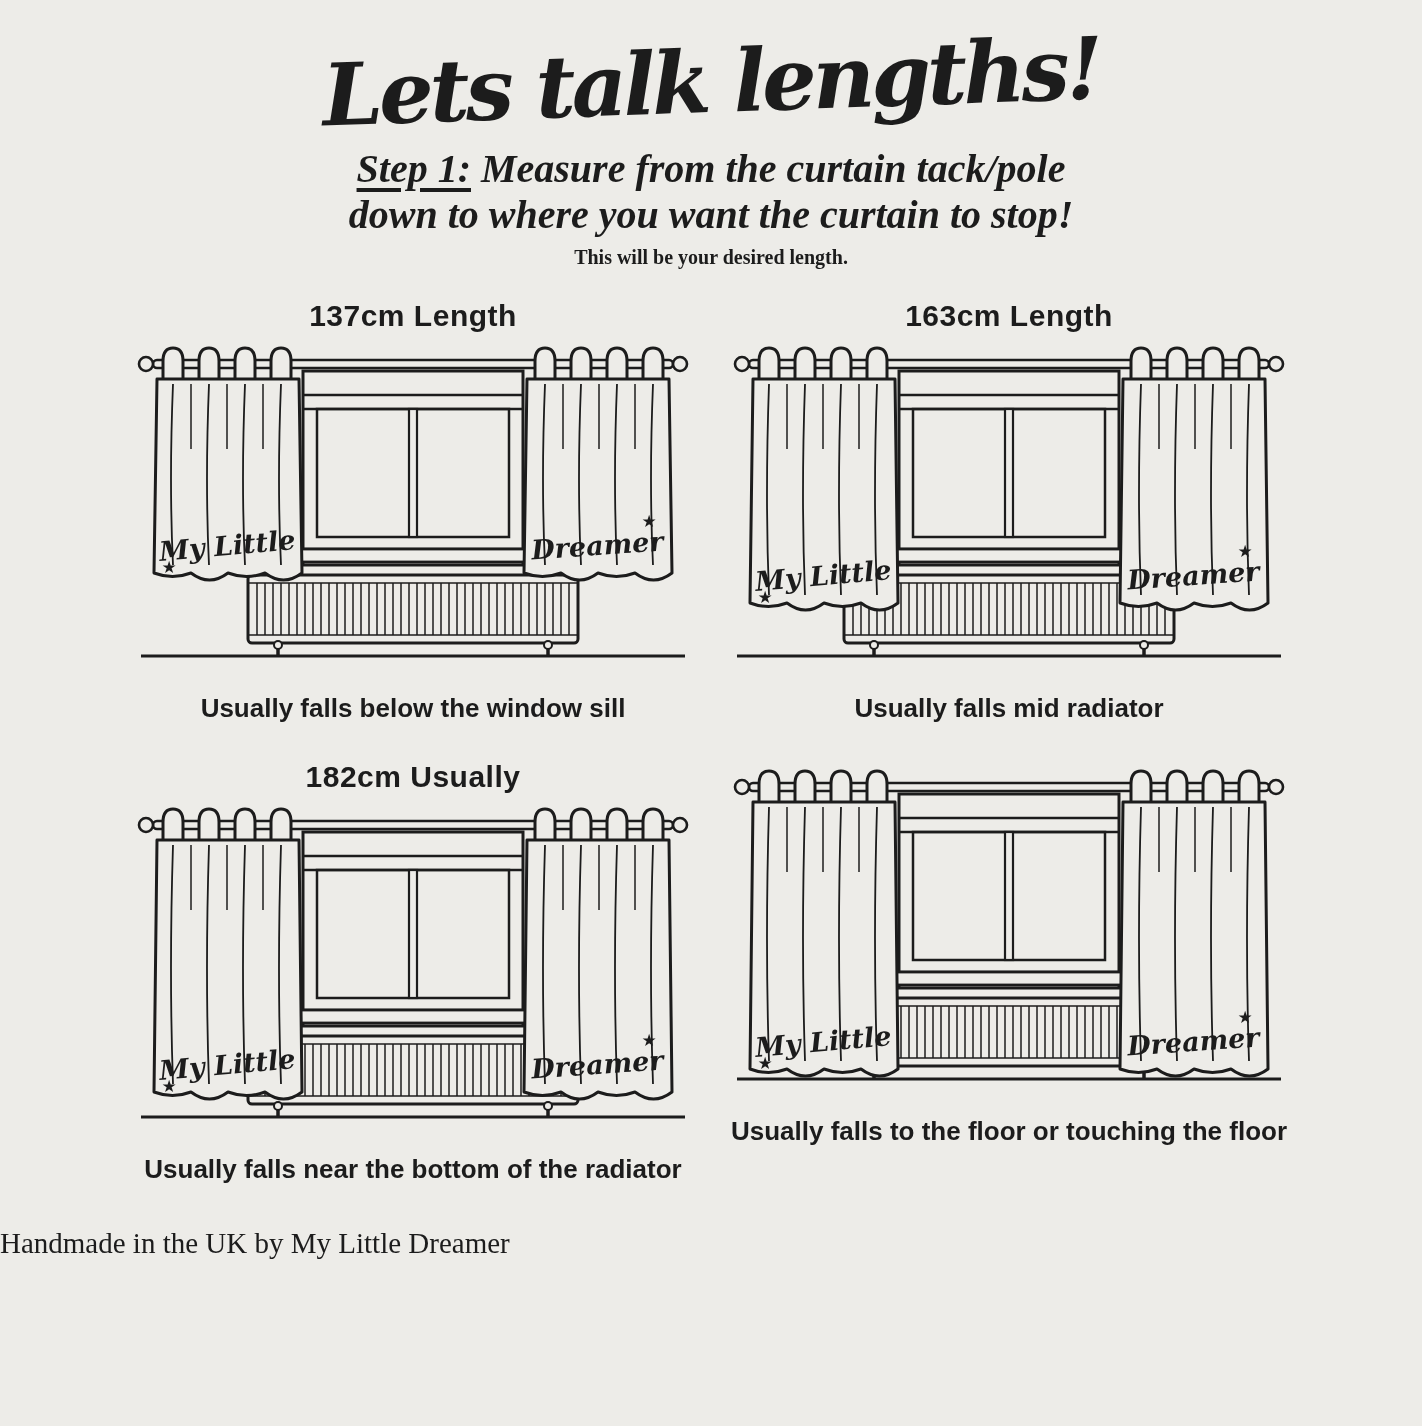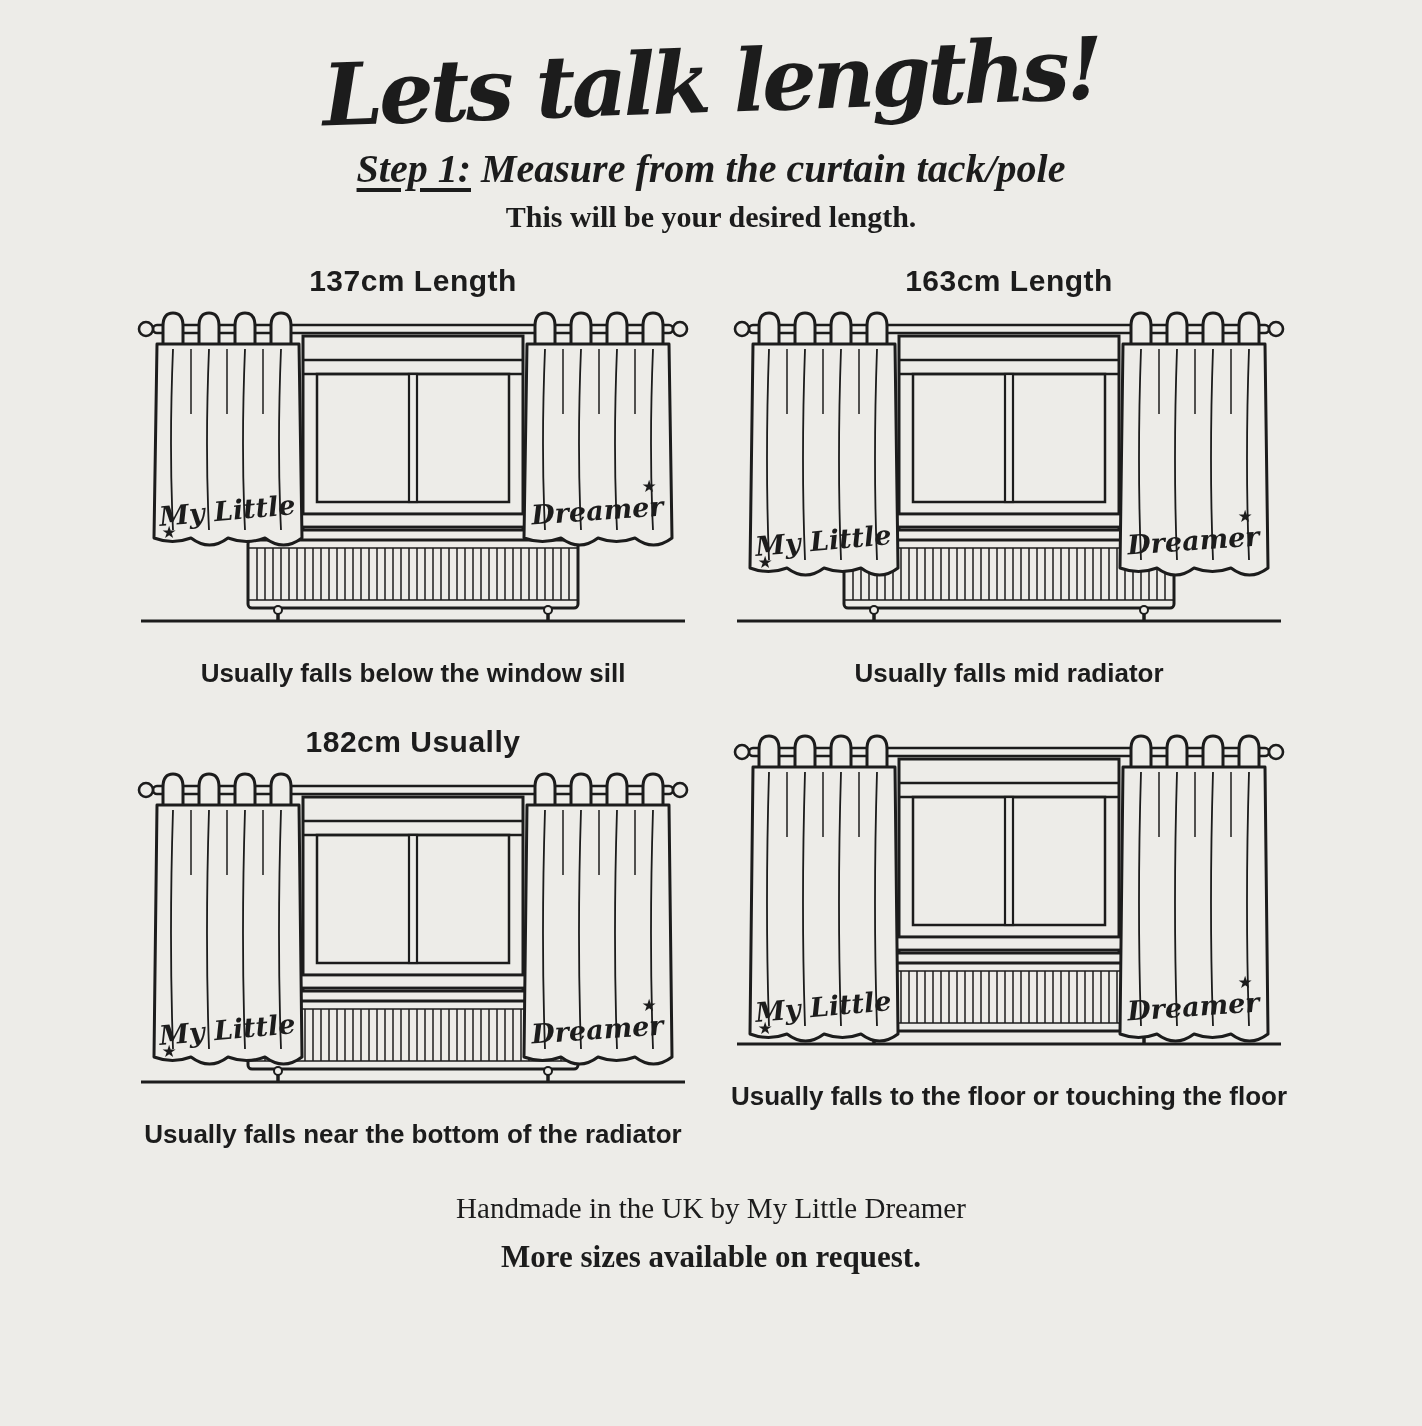--- a/index.html
+++ b/index.html
@@ -29,21 +29,21 @@
     font-style:italic;
   }
   .step .underlined{
     text-decoration:underline;
     text-decoration-thickness:4px;
     text-underline-offset:6px;
   }
   .subtitle{
     text-align:center;
     font-family:"Liberation Serif", serif;
-    font-weight:700;font-size:30px;margin-top:8px;
+    font-weight:700;font-size:20px;margin-top:8px;
   }
   
   .grid{
     margin-top:30px;
     display:grid;grid-template-columns:560px 560px;
     column-gap:130px;row-gap:48px;justify-content:center;gap:36px;
   }
   figure{margin:0;}
   .diagram-title{
     text-align:center;font-weight:700;font-size:30px;
@@ -54,37 +54,38 @@
     margin-top:24px;
   }
   .art svg{display:block;}
   .brand{
     font-family:"DejaVu Serif", cursive;
     font-style:italic;font-weight:600;
     font-size:27px;fill:var(--ink);
   }
   .star{font-size:17px;fill:var(--ink);}
   
-  .footer{margin-top:42px;text-align:center;font-family:"Liberation Serif", serif;}
+  .footer{margin-top:42px;text-align:left;font-family:"Liberation Serif", serif;}
   .footer .handmade{font-size:29px;font-weight:400;}
   .footer .sizes{font-size:31px;font-weight:700;margin-top:14px;}
   .footer .warning{
     font-size:28.5px;font-weight:700;color:var(--pink);margin-top:16px;
     letter-spacing:-0.2px;
   }
 </style>
 </head>
 <body>
 
 <div class="poster">
 
   <h1 class="script-title">Lets talk lengths!</h1>
 
   <div class="step">
     <div><span class="underlined">Step 1:</span><span> Measure from the curtain tack/pole</span></div>
+    <div>down to where you want the curtain to stop!</div>
   </div>
   <div class="subtitle">This will be your desired length.</div>
 
   <div class="grid">
 
     <figure>
       <div class="diagram-title">137cm Length</div>
       <div class="art">
           <svg viewBox="0 0 560 332" width="560" height="332">
             <g>
@@ -499,16 +500,15 @@
             <text x="516" y="263" text-anchor="middle" class="star">★</text>
           </svg>
         </div>
       <figcaption class="diagram-caption">Usually falls to the floor or touching the floor</figcaption>
     </figure>
 
   </div>
 
   <div class="footer">
     <div class="handmade">Handmade in the UK by My Little Dreamer</div>
-    <div class="sizes">More sizes available on request.</div>
   </div>
 
 </div>
 
 </body></html>

